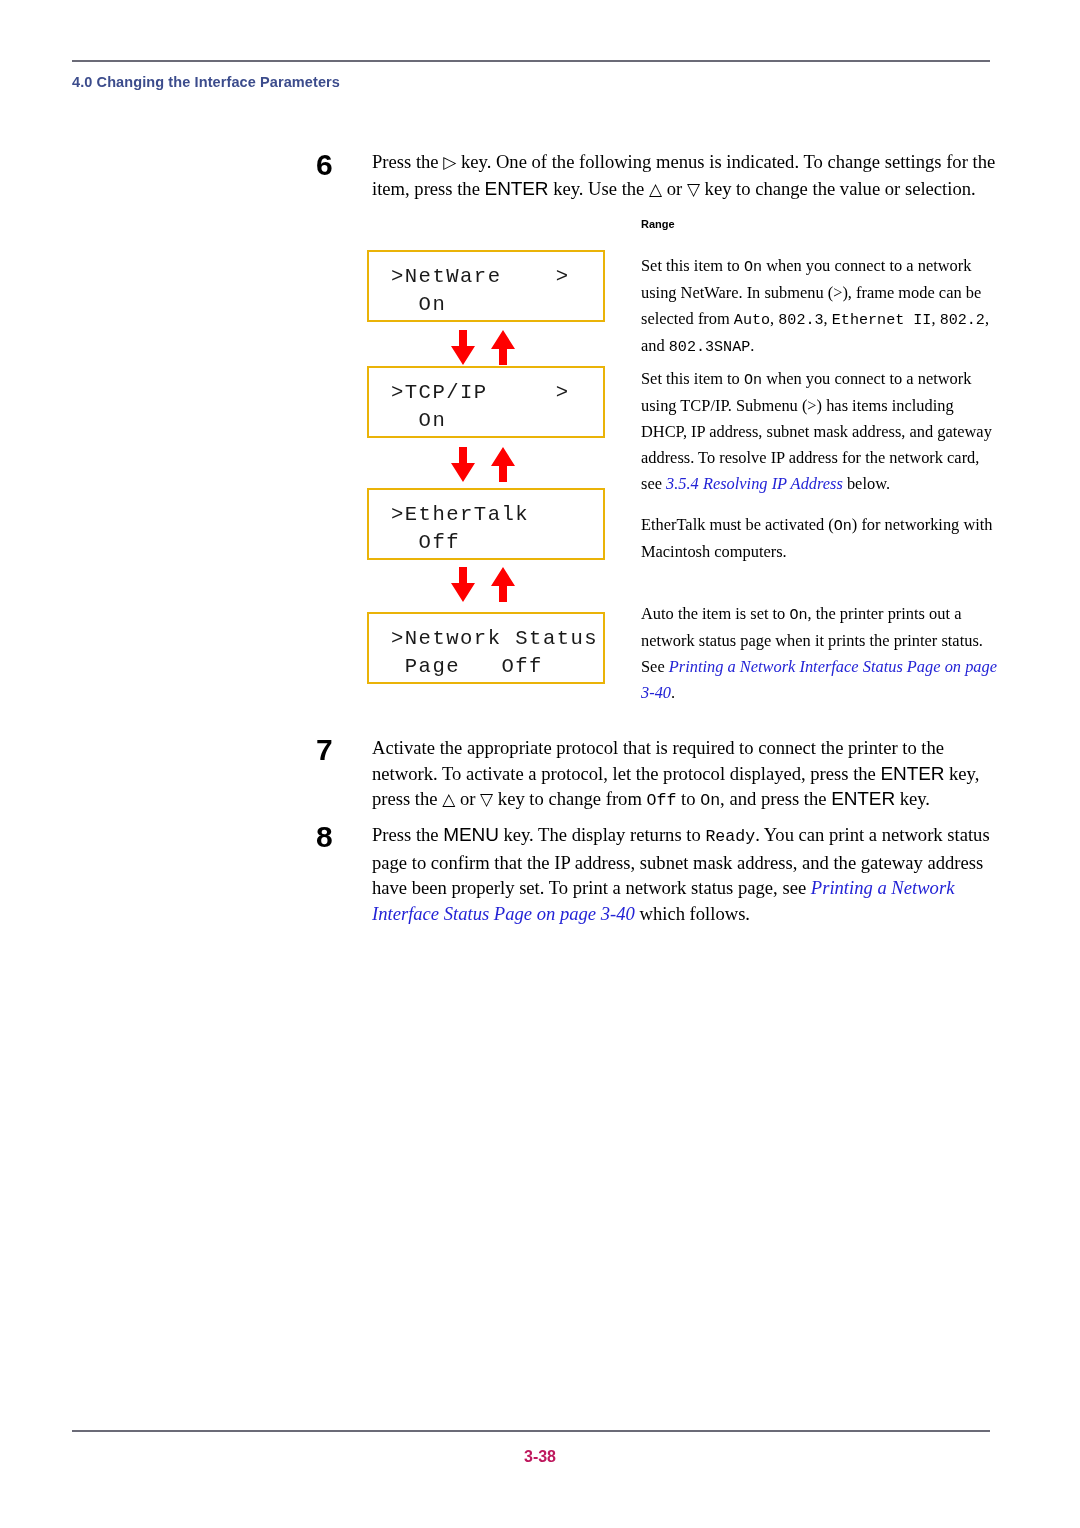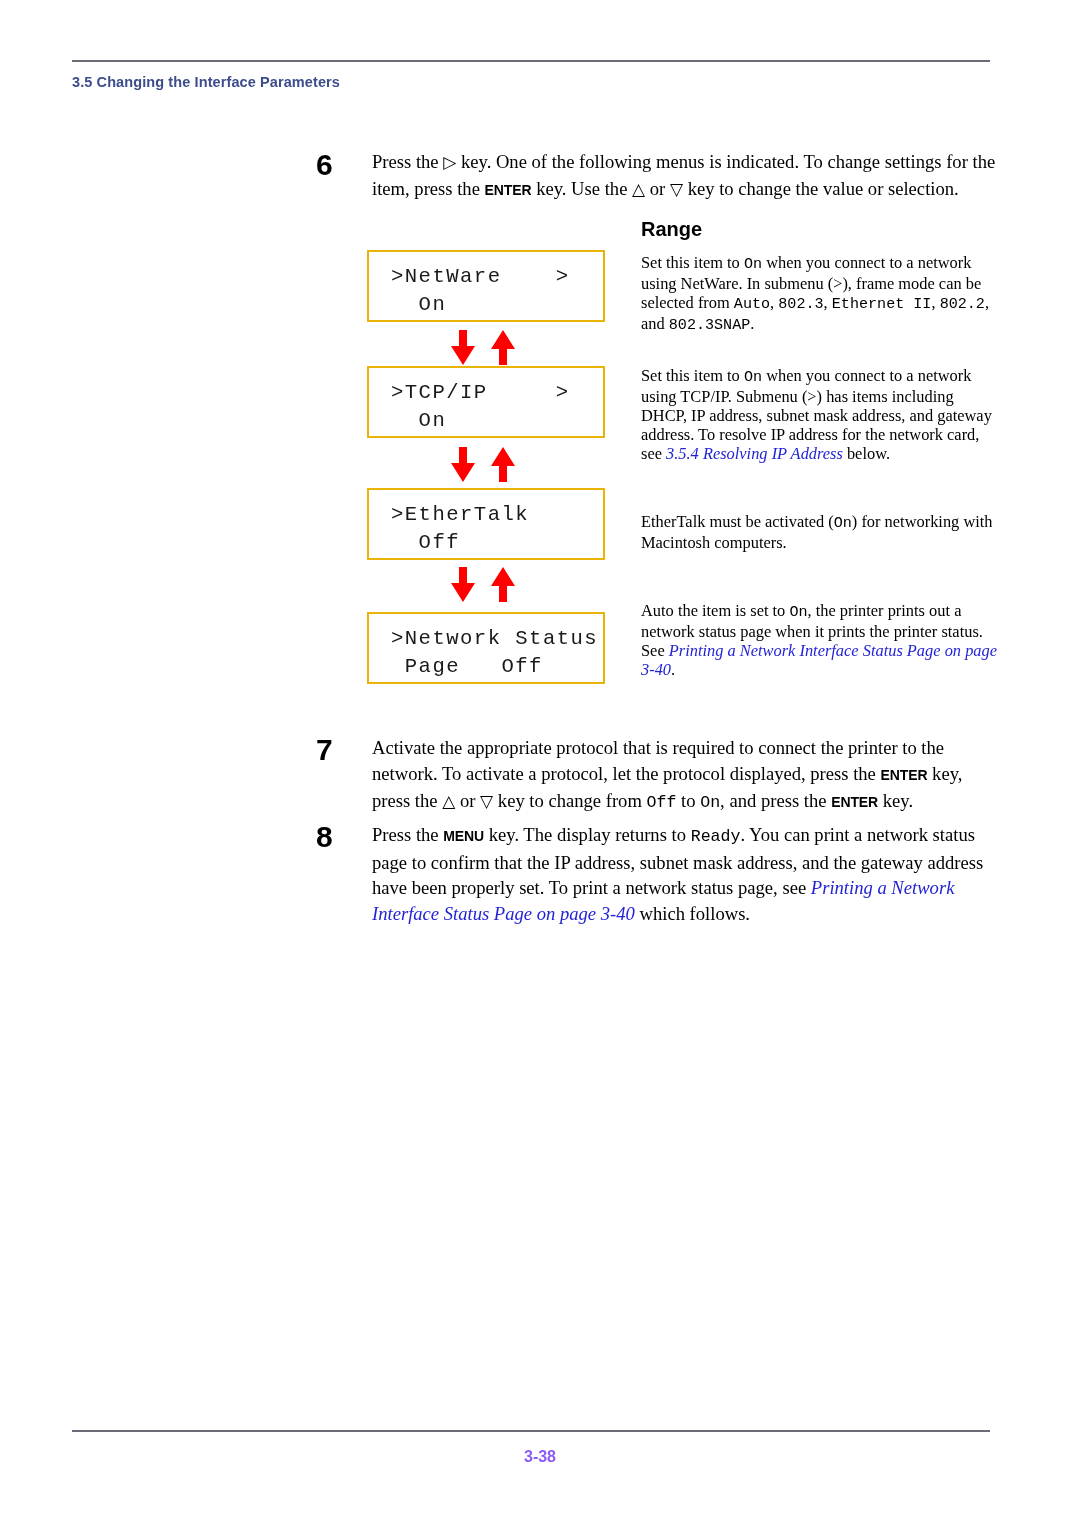--- a/index.html
+++ b/index.html
@@ -48,22 +48,22 @@
     font-family: "Liberation Serif", serif;
     font-size: 18.6px;
     line-height: 25.5px;
     color: #000;
     text-align: left;
   }
 
   
   .k {               
     font-family: "Liberation Sans", sans-serif;
-    font-weight: bold;
-    font-size: 14px;
+    font-weight: normal;
+    font-size: 19px;
     letter-spacing: -0.1px;
   }
   .mono {            
     font-family: "Liberation Mono", monospace;
     font-size: 16.6px;
   }
   .xref {            
     color: #2323d6;
     font-style: italic;
   }
@@ -72,30 +72,30 @@
     font-size: 17px;
   }
 
   
   .range-head {
     position: absolute;
     left: 641px;
     top: 218px;
     font-family: "Liberation Sans", sans-serif;
     font-weight: bold;
-    font-size: 20px;
+    font-size: 11px;
     color: #000;
   }
   .range-block {
     position: absolute;
     left: 641px;
     width: 356px;
     font-family: "Liberation Serif", serif;
     font-size: 16.4px;
-    line-height: 19px;
+    line-height: 26px;
     color: #000;
   }
   .range-block .mono { font-size: 15.1px; }
 
   
   .lcd {
     position: absolute;
     left: 367px;
     width: 238px;
     height: 72px;
@@ -150,28 +150,28 @@
   }
   .footer-page {
     position: absolute;
     left: 0;
     top: 1448px;
     width: 1080px;
     text-align: center;
     font-family: "Liberation Sans", sans-serif;
     font-weight: bold;
     font-size: 16px;
-    color: #8b5cf6;
+    color: #be185d;
   }
 </style>
 </head>
 <body>
 
 <div class="header-rule"></div>
-<div class="header-title">3.5 Changing the Interface Parameters</div>
+<div class="header-title">4.0 Changing the Interface Parameters</div>
 
 <div class="step-num" style="left:316px; top:150px;">6</div>
 <div class="step-body" style="left:372px; top:149px; width:624px;">
   <span>Press the </span><span class="glyph">▷</span><span> key. One of the following menus is indicated. To change settings for the item, press the </span><span class="k">ENTER</span><span> key. Use the </span><span class="glyph">△</span><span> or </span><span class="glyph">▽</span><span> key to change the value or selection.</span>
 </div>
 
 <div class="range-head">Range</div>
 
 <div class="lcd" style="top:250px;">
   <div class="lcd-line l1">&gt;NetWare</div>

